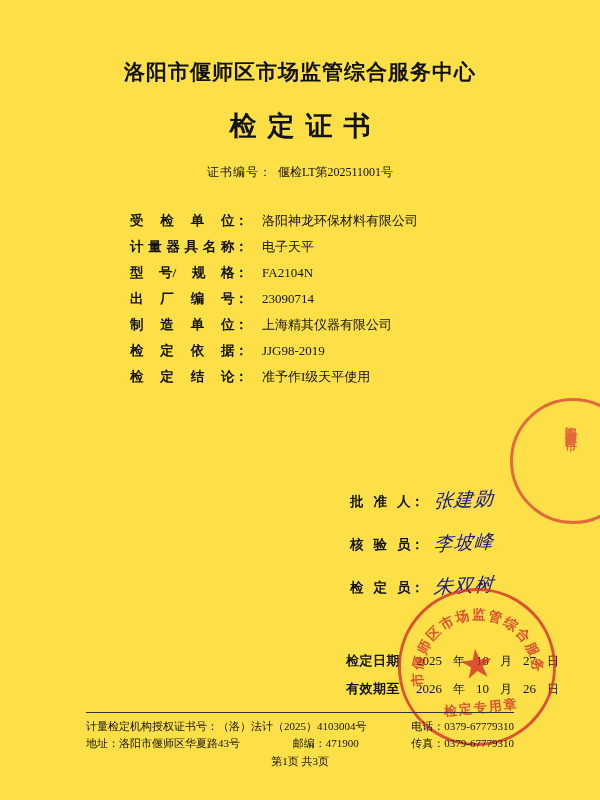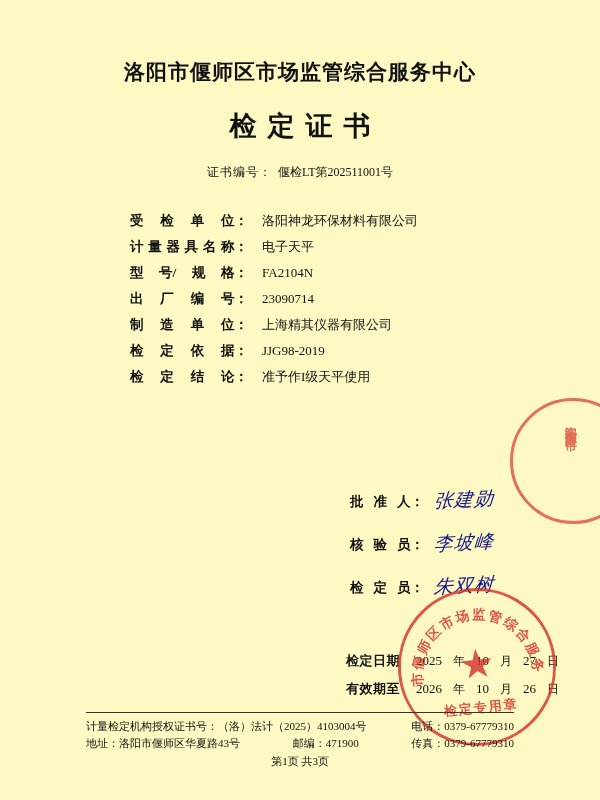--- a/index.html
+++ b/index.html
@@ -11,21 +11,21 @@
     width: 600px;
     height: 800px;
     position: relative;
     font-family: "Liberation Serif", "DejaVu Serif", serif;
     color: #1a1a1a;
     overflow: hidden;
   }
   .page {
     position: absolute;
     inset: 0;
-    background: #fef9c3;
+    background: #fde047;
   }
 
   
   .org-title {
     position: absolute;
     top: 58px;
     left: 0;
     width: 600px;
     text-align: center;
     font-size: 21px;

